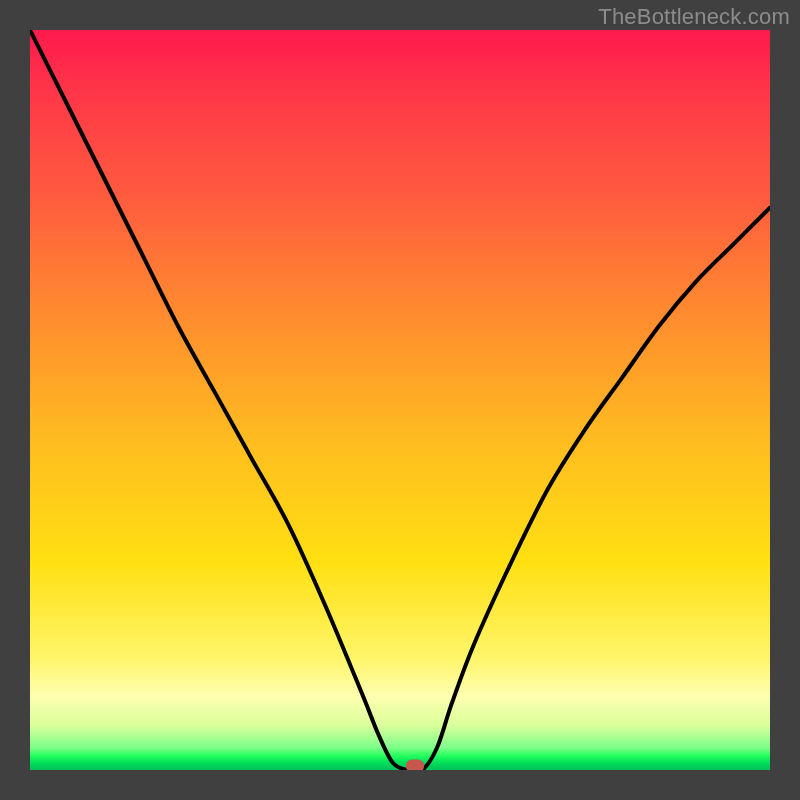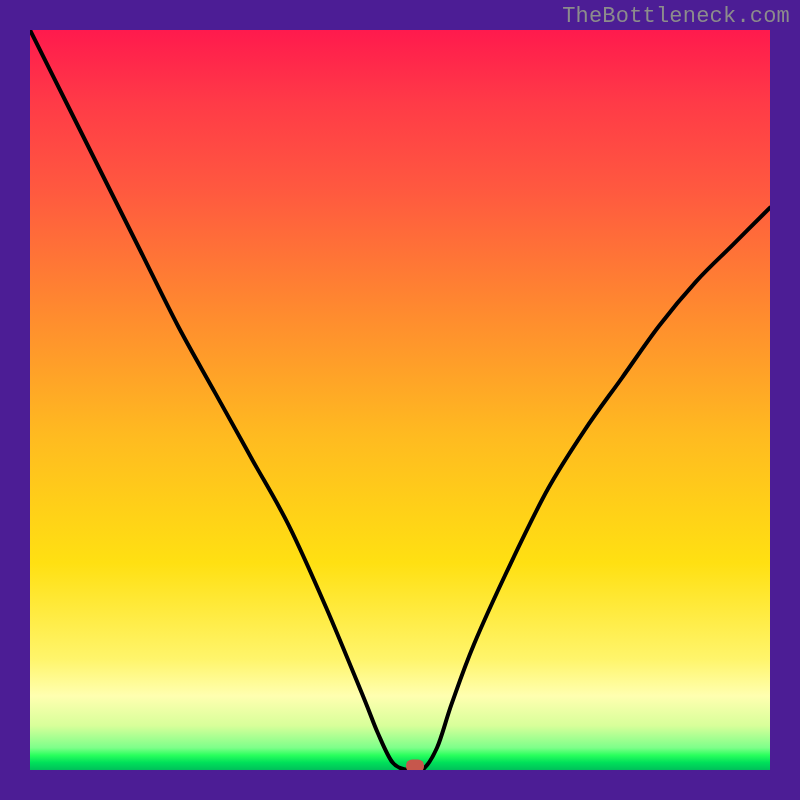--- a/index.html
+++ b/index.html
@@ -10,22 +10,21 @@
     background: #000;
     overflow: hidden;
     font-family: Arial, Helvetica, sans-serif;
   }
   .frame {
     position: absolute;
     left: 0;
     top: 0;
     width: 800px;
     height: 800px;
-    background: #4c1d95;
-    font-family: Liberation Mono, monospace;
+    background: #404040;
   }
   .plot-area {
     position: absolute;
     left: 30px;
     top: 30px;
     width: 740px;
     height: 740px;
     overflow: hidden;
   }
   .gradient-bg {

